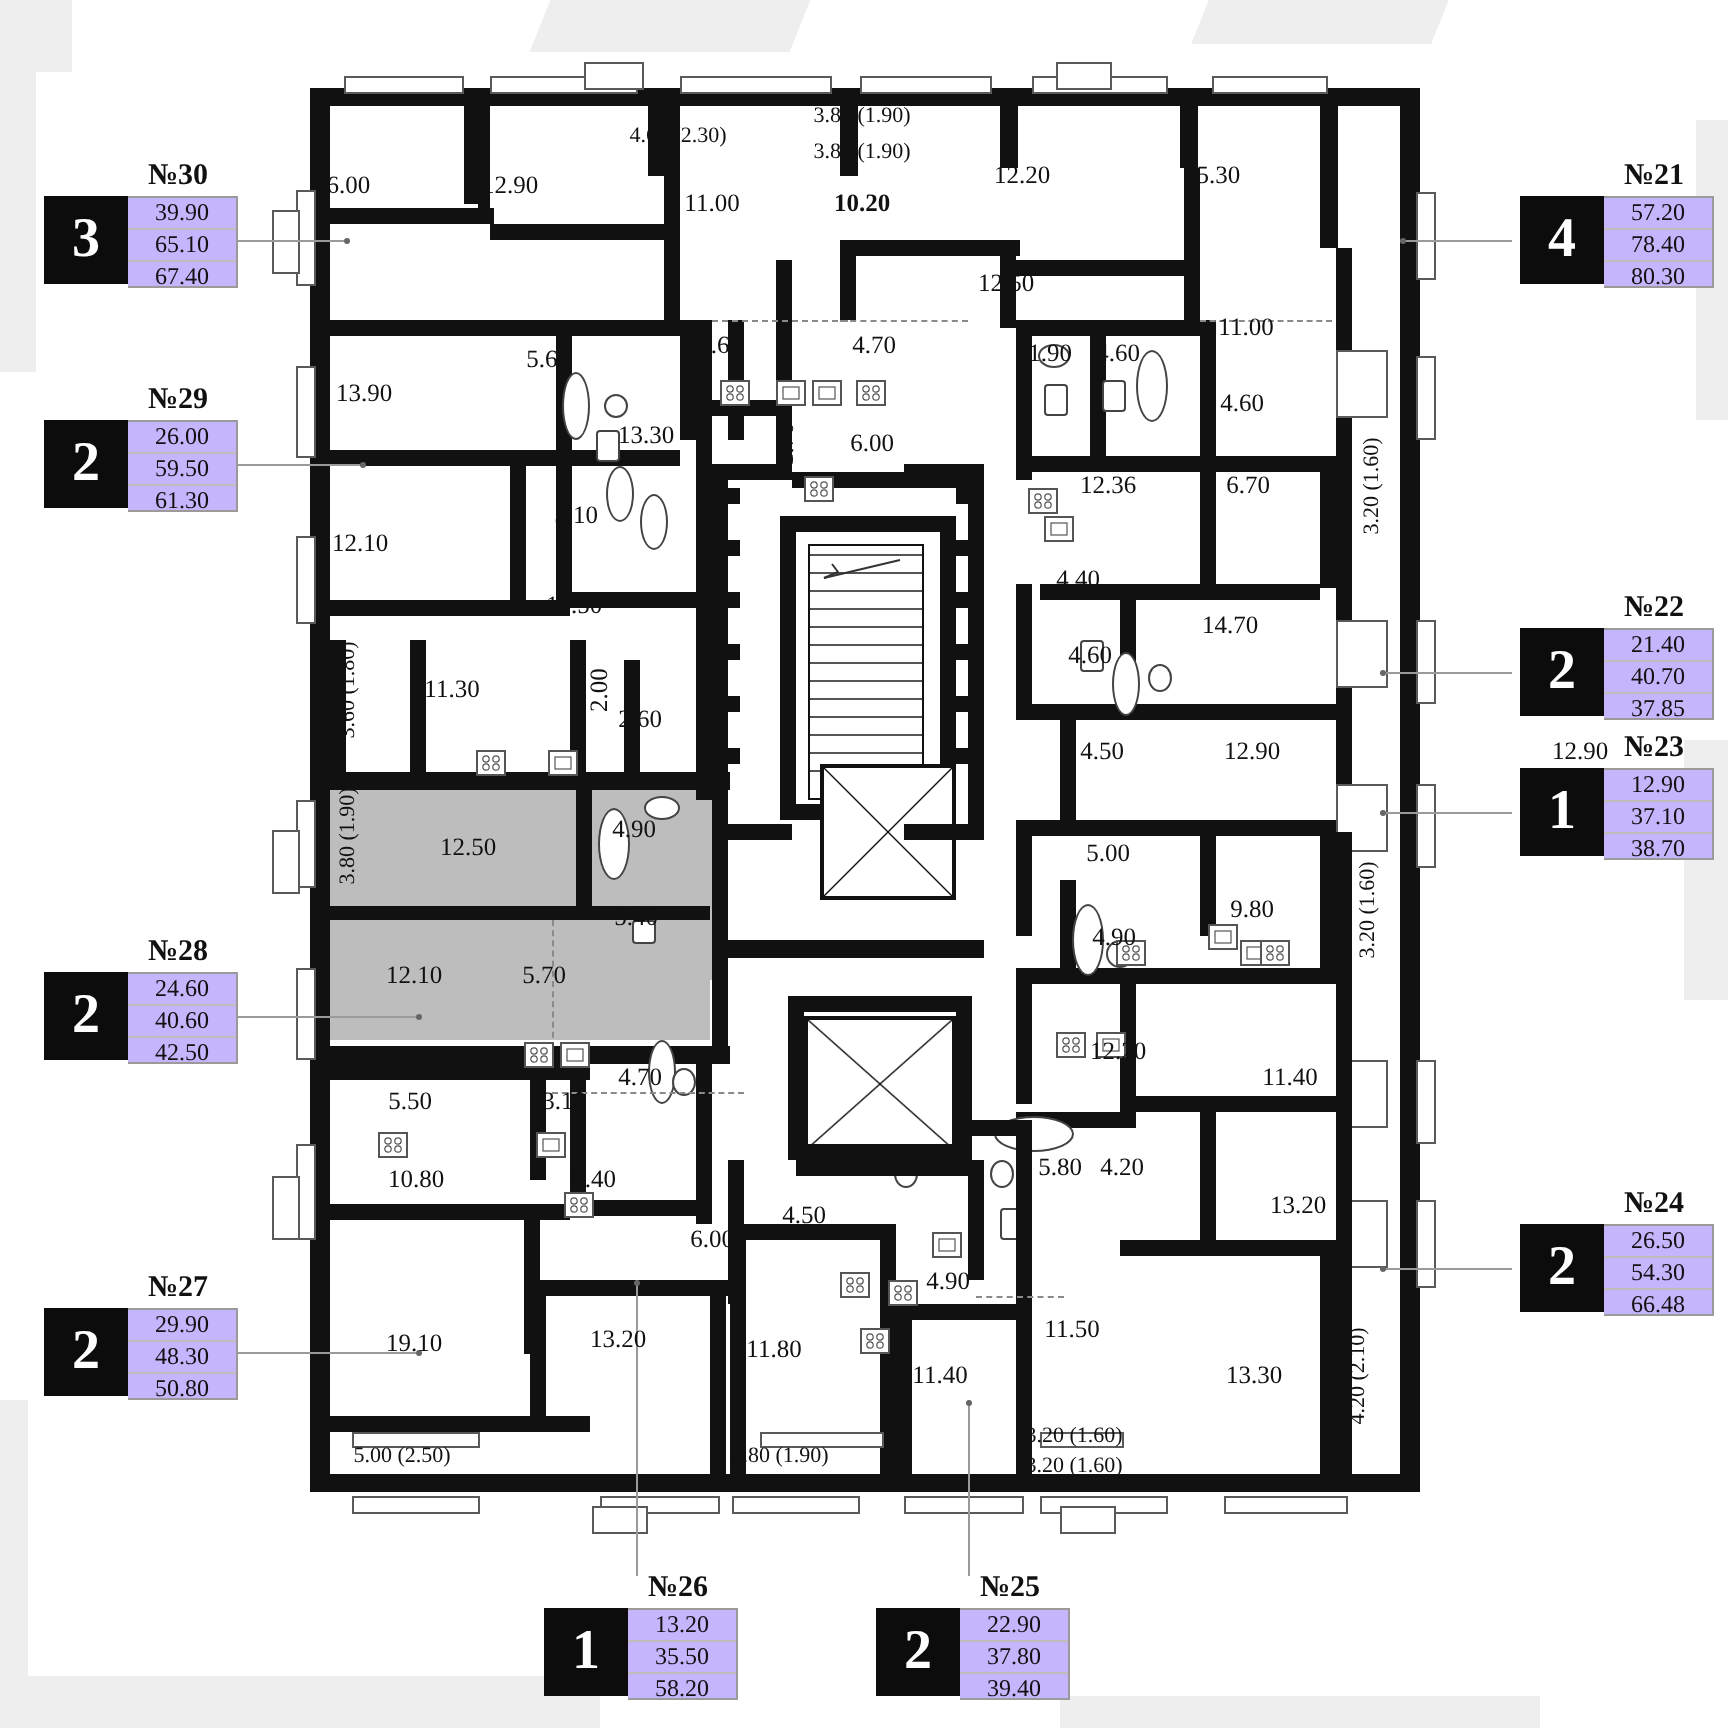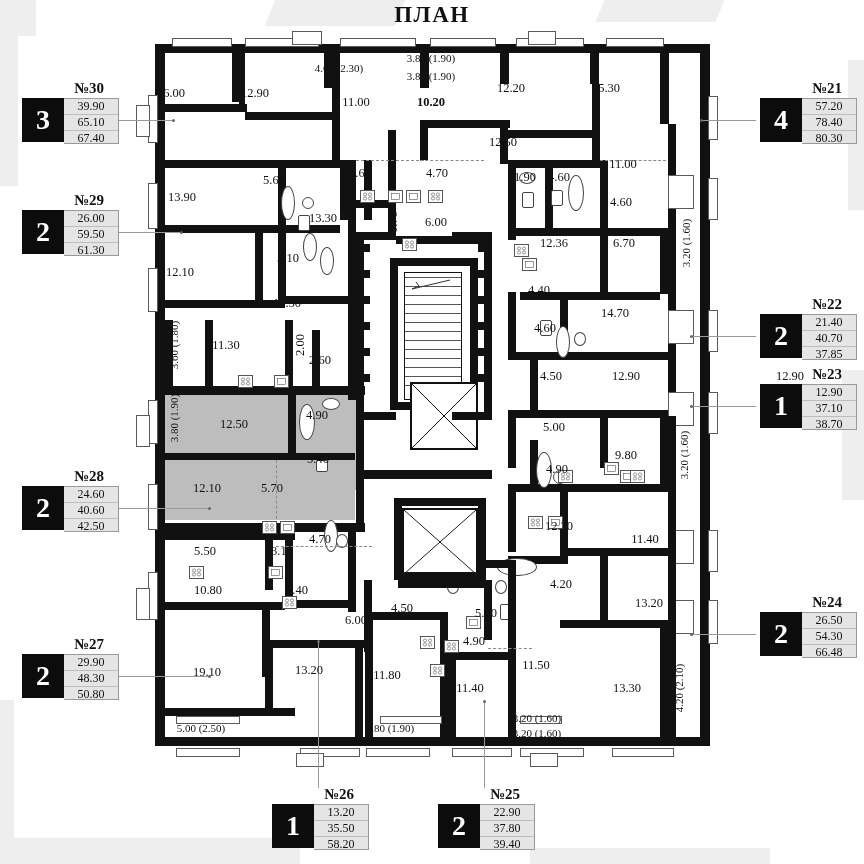--- a/index.html
+++ b/index.html
@@ -31,21 +31,21 @@
     font-weight:bold;font-size:28px;
     display:flex;align-items:center;justify-content:center;
   }
   .badge .btitle{
     position:absolute;left:22px;top:-4px;width:90px;
     font-family:"Liberation Serif", serif;
     font-size:15px;font-weight:bold;color:#111;white-space:nowrap;
   }
   .badge .bvals{
     position:absolute;left:42px;top:14px;width:54px;height:44px;
-    border:1px solid #9a9a9a;border-left:none;background:#e5e5e5;
+    border:1px solid #9a9a9a;border-left:none;background:#c4b5fd;
     display:flex;flex-direction:column;
   }
   .badge .bvals span{
     flex:1;display:flex;align-items:center;justify-content:center;
     font-family:"Liberation Serif", serif;
     font-size:12px;color:#111;border-bottom:1px solid #bdbdbd;
   }
   .badge .bvals span:last-child{border-bottom:none;}
   
   .lead{position:absolute;background:#9a9a9a;height:1px;}
@@ -90,21 +90,20 @@
   <div class="wm" style="left:0;top:0;width:36px;height:36px;"></div>
   <div class="wm" style="left:0;top:36px;width:18px;height:150px;"></div>
   <div class="wm" style="left:270px;top:0;width:130px;height:26px;transform:skewX(-22deg);"></div>
   <div class="wm" style="left:600px;top:0;width:120px;height:22px;transform:skewX(-22deg);"></div>
   <div class="wm" style="left:848px;top:60px;width:16px;height:150px;"></div>
   <div class="wm" style="left:842px;top:370px;width:22px;height:130px;"></div>
   <div class="wm" style="left:0;top:700px;width:14px;height:164px;"></div>
   <div class="wm" style="left:0;top:838px;width:300px;height:26px;"></div>
   <div class="wm" style="left:530px;top:848px;width:240px;height:16px;"></div>
 
-  <div id="title">ПЛАН</div>
 
   <div id="plan">
       <div class="sel" style="left: 165px; top: 393px; width: 110px; height: 60px;"></div>
       <div class="sel" style="left: 196px; top: 393px; width: 150px; height: 62px;"></div>
       <div class="sel" style="left: 165px; top: 458px; width: 190px; height: 62px;"></div>
       <div class="sel" style="left: 296px; top: 395px; width: 64px; height: 70px;"></div>
       <div class="sel" style="left: 290px; top: 440px; width: 72px; height: 50px;"></div>
       <div class="sel" style="left: 165px; top: 395px; width: 32px; height: 58px;"></div>
       <div class="w" style="left: 155px; top: 44px; width: 10px; height: 702px;"></div>
       <div class="w" style="left: 700px; top: 44px; width: 10px; height: 702px;"></div>
@@ -645,21 +644,21 @@
       <div class="lbl" style="left: 272px; top: 488px; transform: translate(-50%, -50%);">5.70</div>
       <div class="lbl" style="left: 557px; top: 469px; transform: translate(-50%, -50%);">4.90</div>
       <div class="lbl" style="left: 320px; top: 539px; transform: translate(-50%, -50%);">4.70</div>
       <div class="lbl" style="left: 205px; top: 551px; transform: translate(-50%, -50%);">5.50</div>
       <div class="lbl" style="left: 282px; top: 551px; transform: translate(-50%, -50%);">3.18</div>
       <div class="lbl" style="left: 559px; top: 526px; transform: translate(-50%, -50%);">12.20</div>
       <div class="lbl" style="left: 645px; top: 539px; transform: translate(-50%, -50%);">11.40</div>
       <div class="lbl" style="left: 208px; top: 590px; transform: translate(-50%, -50%);">10.80</div>
       <div class="lbl" style="left: 297px; top: 590px; transform: translate(-50%, -50%);">6.40</div>
       <div class="lbl" style="left: 457px; top: 584px; transform: translate(-50%, -50%);">4.20</div>
-      <div class="lbl" style="left: 486px; top: 584px; transform: translate(-50%, -50%); margin-top: 29px;">5.80</div>
+      <div class="lbl" style="left: 530px; top: 584px; transform: translate(-50%, -50%);">5.80</div>
       <div class="lbl" style="left: 561px; top: 584px; transform: translate(-50%, -50%);">4.20</div>
       <div class="lbl" style="left: 356px; top: 620px; transform: translate(-50%, -50%);">6.00</div>
       <div class="lbl" style="left: 402px; top: 608px; transform: translate(-50%, -50%);">4.50</div>
       <div class="lbl" style="left: 649px; top: 603px; transform: translate(-50%, -50%);">13.20</div>
       <div class="lbl" style="left: 207px; top: 672px; transform: translate(-50%, -50%);">19.10</div>
       <div class="lbl" style="left: 309px; top: 670px; transform: translate(-50%, -50%);">13.20</div>
       <div class="lbl" style="left: 387px; top: 675px; transform: translate(-50%, -50%);">11.80</div>
       <div class="lbl" style="left: 474px; top: 641px; transform: translate(-50%, -50%);">4.90</div>
       <div class="lbl" style="left: 536px; top: 665px; transform: translate(-50%, -50%);">11.50</div>
       <div class="lbl" style="left: 470px; top: 688px; transform: translate(-50%, -50%);">11.40</div>

